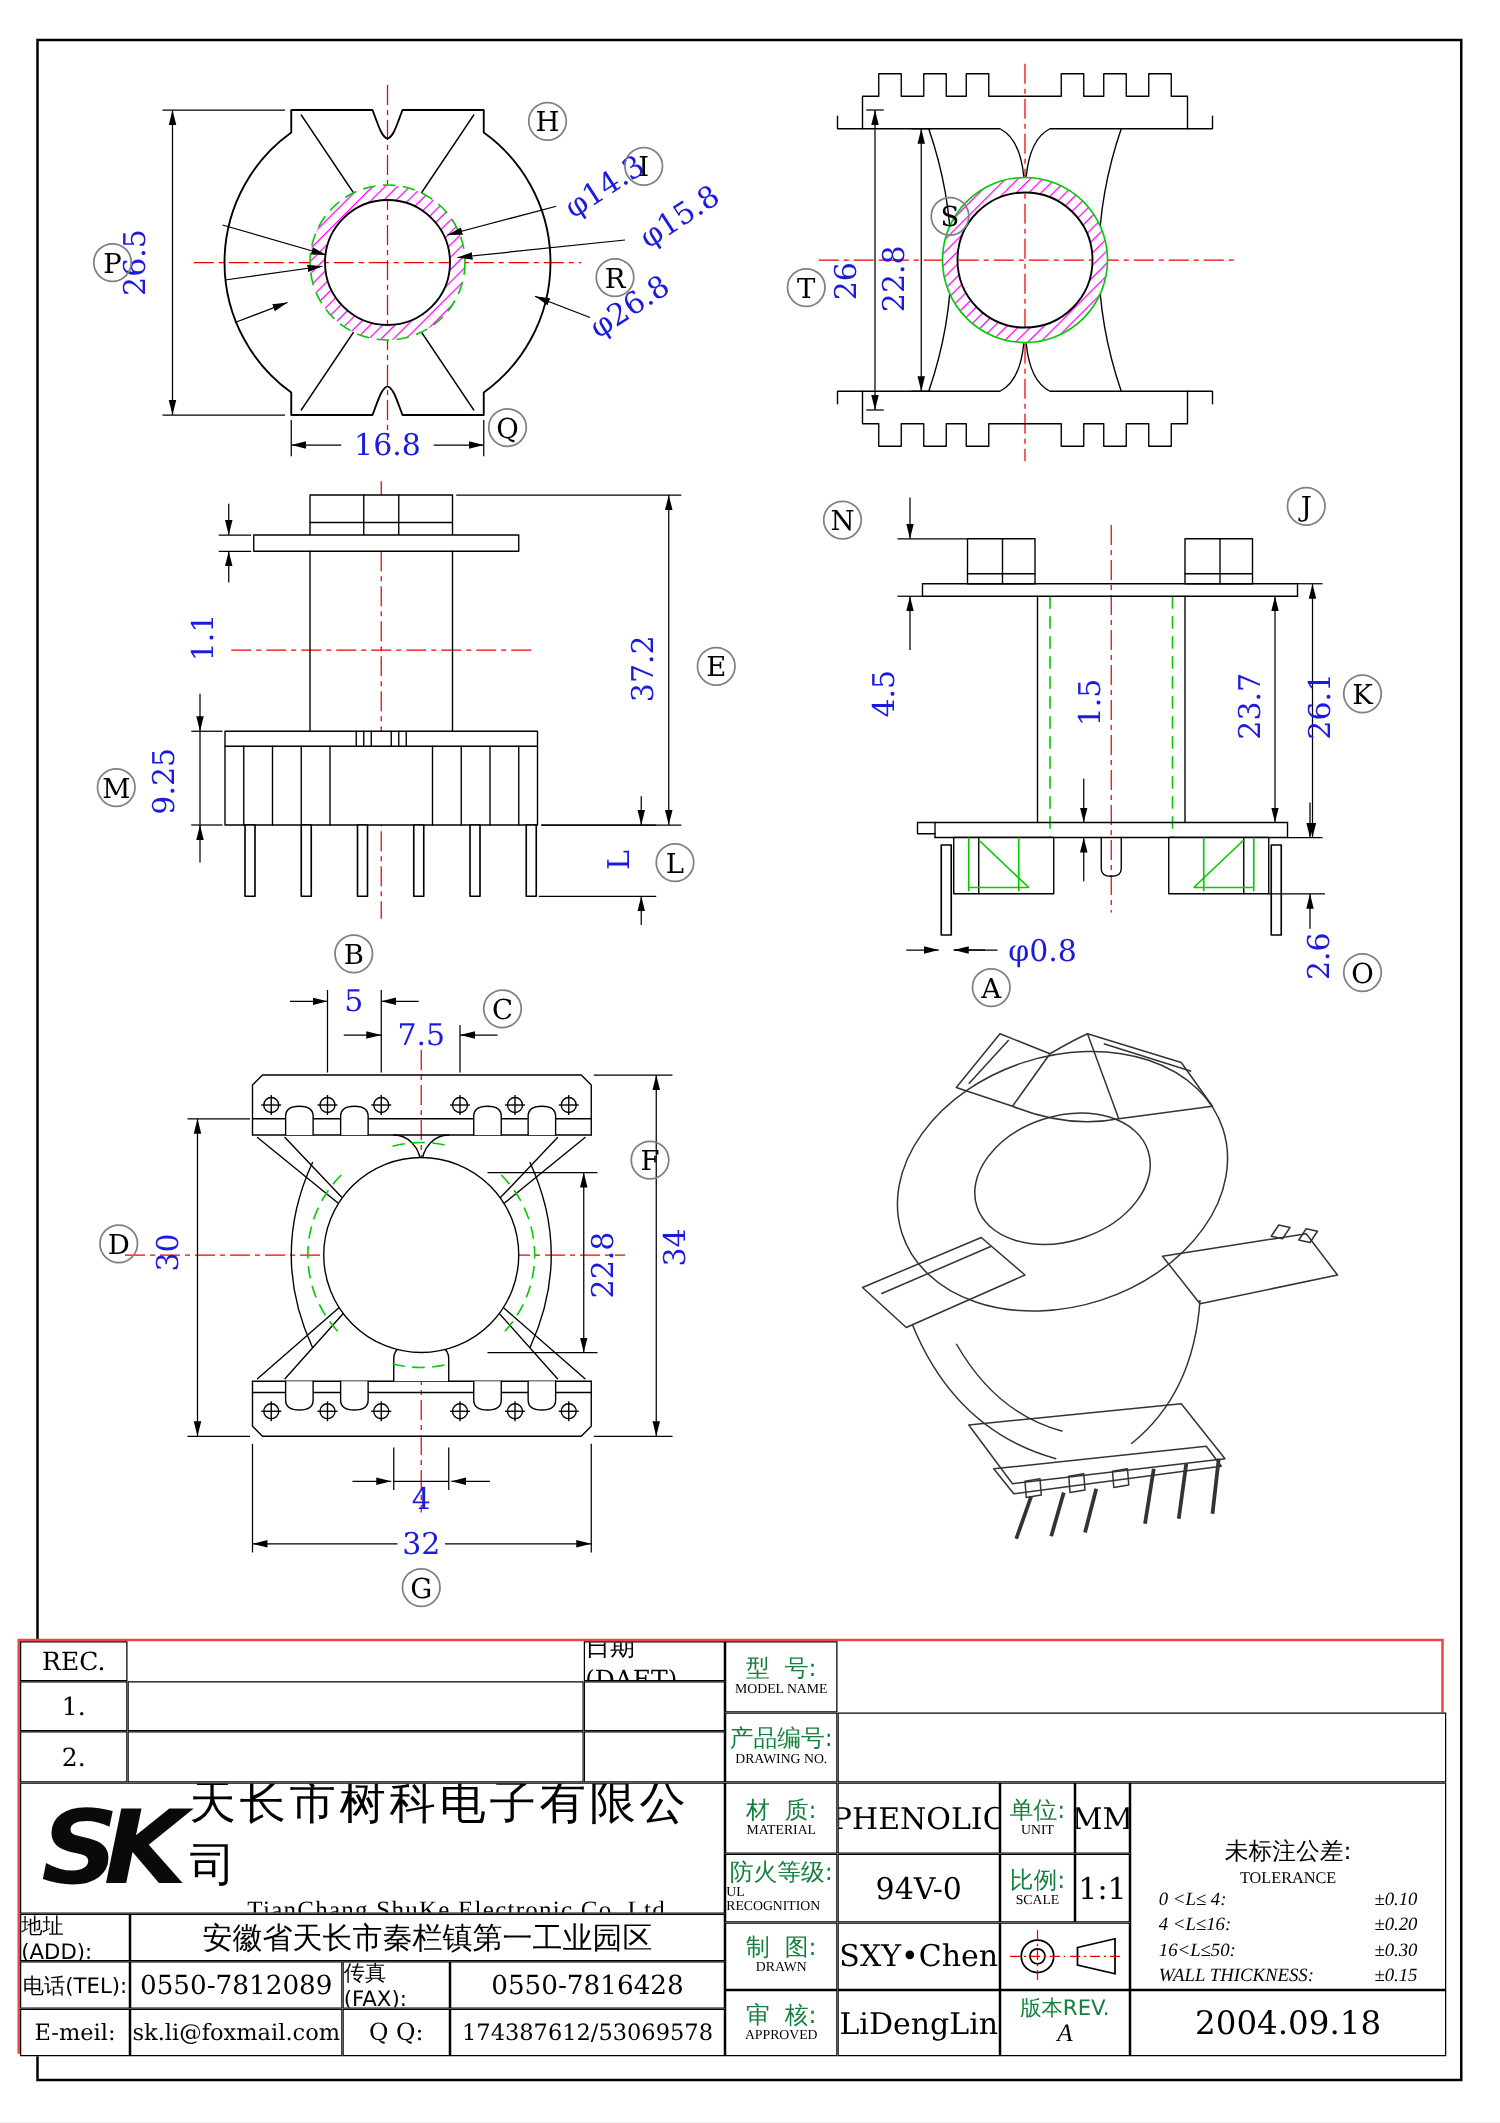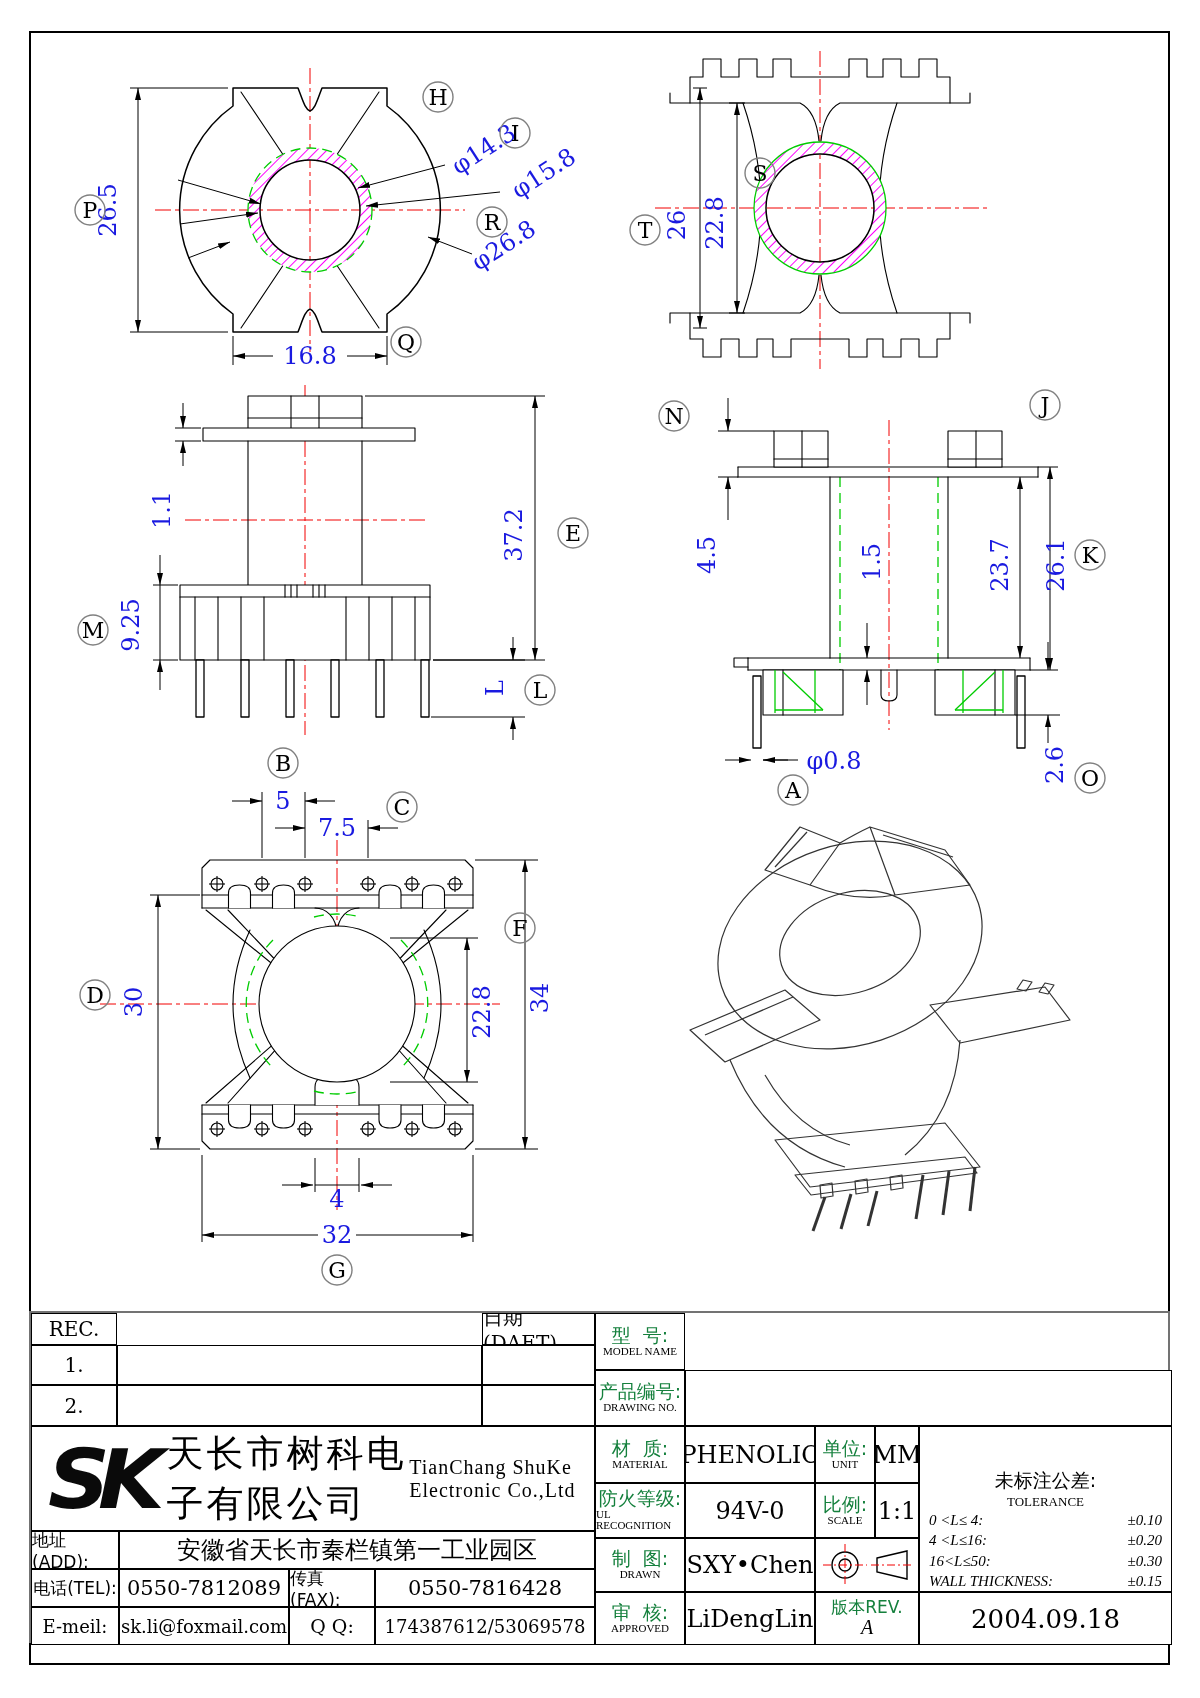--- a/index.html
+++ b/index.html
@@ -13,31 +13,31 @@
   .cl{stroke:#f20000;stroke-width:1;stroke-dasharray:16 4 4 4;fill:none}
   .ext,.dl{stroke:#000;stroke-width:1;fill:none}
   .grd{stroke:#00cc00;stroke-width:1.3;fill:none;stroke-dasharray:10 6}
   .grs{stroke:#00cc00;stroke-width:1.3;fill:none}
   .dim{fill:#1a1ae0;font:24px "DejaVu Serif",serif;text-anchor:middle}
   .bal circle{fill:none;stroke:#808080;stroke-width:1.4}
   .bal text{fill:#000;font:22px "DejaVu Serif",serif;text-anchor:middle}
   .pin{fill:#fff;stroke:#000;stroke-width:1.3}
   .iso{fill:none;stroke:#333;stroke-width:1.2;stroke-linejoin:round}
   
-  .tb{position:absolute;left:29px;top:1311px;width:1141px;height:332px;
-      border:2px solid #737373;box-sizing:border-box;}
+  .tb{position:absolute;left:14px;top:1311px;width:1141px;height:332px;
+      border:2px solid #ef4444;box-sizing:border-box;}
   .c{position:absolute;border:1px solid #000;box-sizing:border-box;display:flex;
      align-items:center;justify-content:center;overflow:hidden;background:#fff;}
   .lab{flex-direction:column;line-height:1.05;}
   .lab .cn{font-size:19px;color:#15803d;white-space:pre;}
   .lab .en{font-size:11px;font-family:"Liberation Serif",serif;}
   .val{font:24px "DejaVu Serif",serif;}
   .hdr{font:20px "DejaVu Serif",serif;}
   .tolbox{flex-direction:column;justify-content:flex-end;padding-top:4px;}
-  .tolrow{width:100%;display:flex;justify-content:space-between;padding:0 9px;
+  .tolrow{width:100%;display:flex;justify-content:space-between;padding:0 22px;
           box-sizing:border-box;font:italic 15px "Liberation Serif",serif;line-height:1.35;}
   .logo{font:italic 900 86px "DejaVu Sans",sans-serif;letter-spacing:-12px;
         transform:scaleY(.95);color:#0a0a0a;padding-right:14px;}
   .cmpcn{font-size:37px;letter-spacing:3px;color:#000;}
   .cmpen{font:20px "Liberation Serif",serif;letter-spacing:1px;}
 </style>
 </head>
 <body>
 
 <div class="sheet">
@@ -564,21 +564,21 @@
     <div class="c" style="left:86px;top:32px;width:365px;height:40px"></div>
     <div class="c" style="left:451px;top:32px;width:113px;height:40px"></div>
     <div class="c hdr" style="left:0;top:72px;width:86px;height:41px">
         <span>2.</span>
       </div>
     <div class="c" style="left:86px;top:72px;width:365px;height:41px"></div>
     <div class="c" style="left:451px;top:72px;width:113px;height:41px"></div>
 
     <div class="c" style="left:0;top:113px;width:564px;height:105px;justify-content:flex-start;padding-left:16px">
       <div class="logo">SK</div>
-      <div style="display:flex;flex-direction:row;align-items:center">
+      <div style="display:flex;flex-direction:column;align-items:center">
         <div class="cmpcn">天长市树科电子有限公司</div>
         <div class="cmpen">TianChang ShuKe Electronic Co.,Ltd</div>
       </div>
     </div>
 
     <div class="c" style="left:0;top:218px;width:88px;height:38px;font-size:17px">
         <span>地址(ADD):</span>
       </div>
     <div class="c" style="left:88px;top:218px;width:476px;height:38px;font-size:24px">
         <span>安徽省天长市秦栏镇第一工业园区</span>

